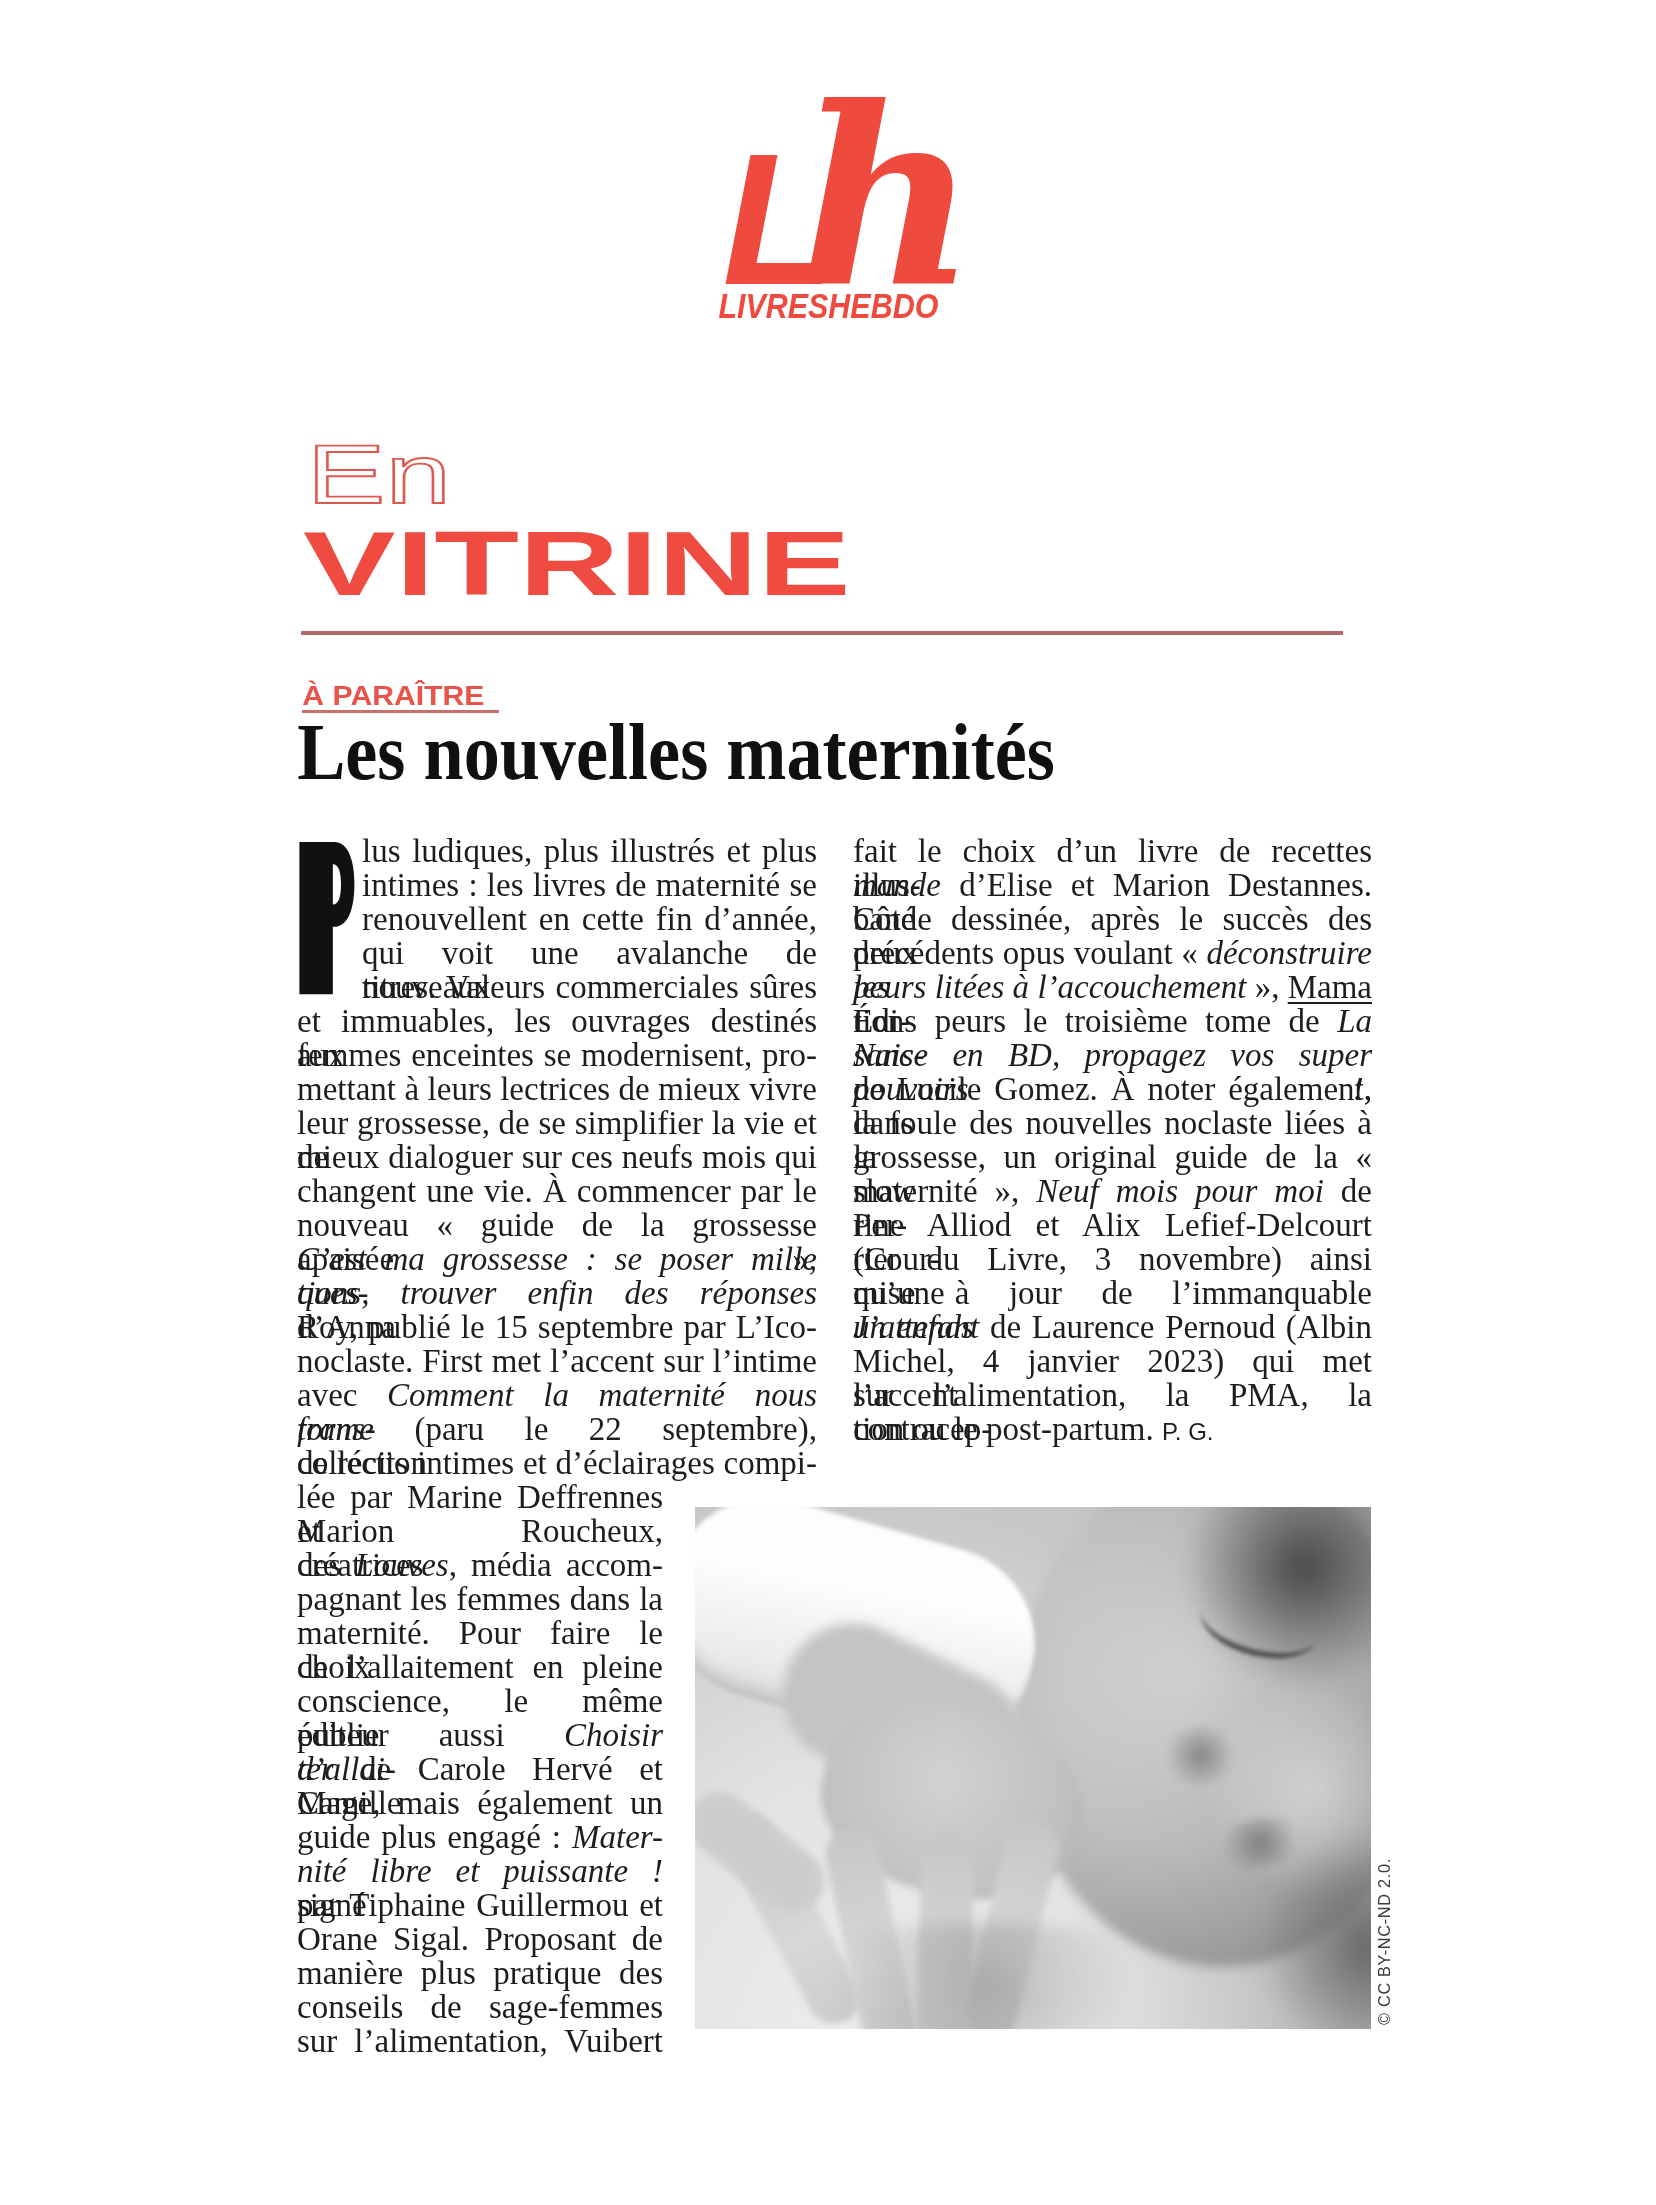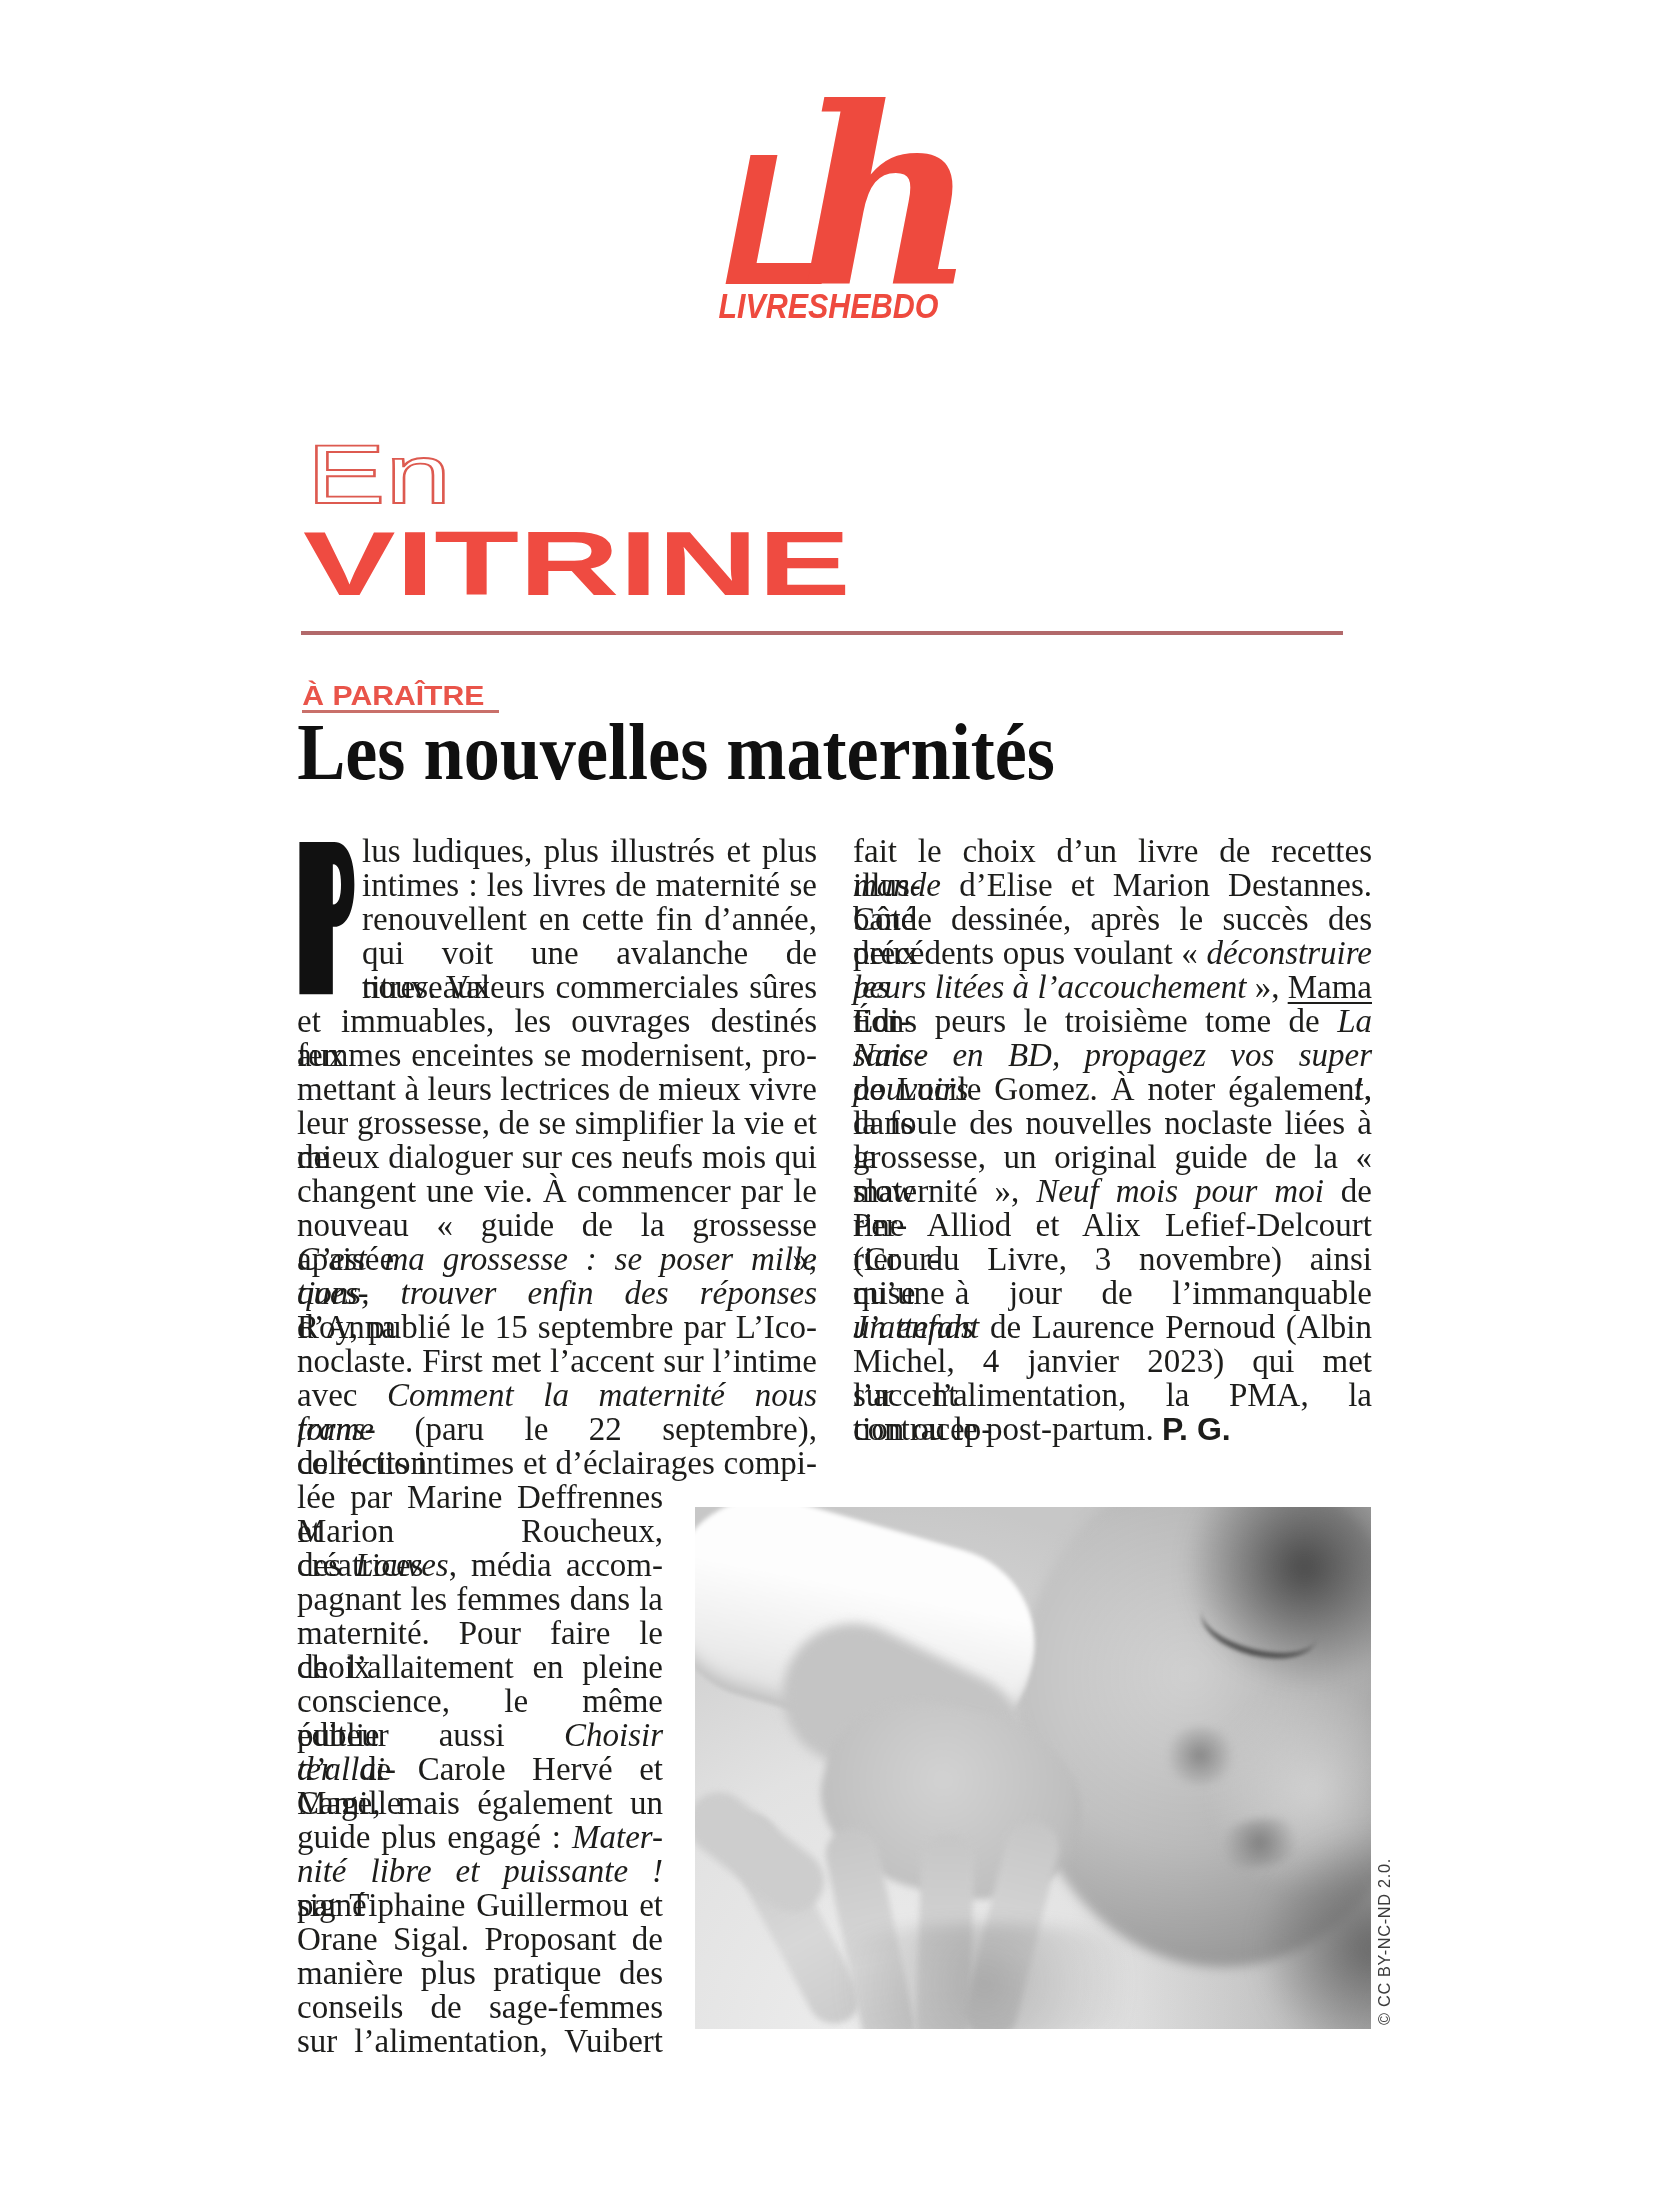--- a/index.html
+++ b/index.html
@@ -16,21 +16,21 @@
   .col{position:absolute;top:834px;font-size:33px;line-height:34px;color:#1d1d1b;}
   #col-left{left:297px;width:520px;}
   #col-right{left:853px;width:519px;}
   .tline{text-align:justify;text-align-last:justify;height:34px;white-space:normal;}
   .tline.indent{margin-left:65px;}
   .tline.narrow{width:366px;}
   .tline.last{text-align-last:left;}
   .sg-r{font-style:normal;}
   .sg-i{font-style:italic;}
   .sg-u{text-decoration:underline;text-underline-offset:3.7px;text-decoration-thickness:2.2px;}
-  .sg-b{font-family:"Liberation Sans",sans-serif;font-weight:bold;font-size:32px;}
+  .sg-b{font-family:"Liberation Sans",sans-serif;font-weight:normal;font-size:24px;}
 
   .sr-only{position:absolute;width:0.7px;height:0.7px;overflow:hidden;clip:rect(0 0 0 0);white-space:nowrap;}
 
   
   #photo{left:695px;top:1507px;width:676px;height:522px;background:#c7c7c7;overflow:hidden;}
   #photo .ph{position:absolute;}
   .ph-blanket{left:0;top:0;width:100%;height:100%;
      background:radial-gradient(ellipse at 28% 105%, #eeeeee 0%, #e2e2e2 38%, rgba(226,226,226,0) 72%);}
   .ph-head{left:319px;top:-45px;width:416px;height:505px;border-radius:50%;
      background:radial-gradient(circle at 42% 42%, #d9d9d9 0%, #c2c2c2 45%, #a3a3a3 75%, #8e8e8e 100%);

